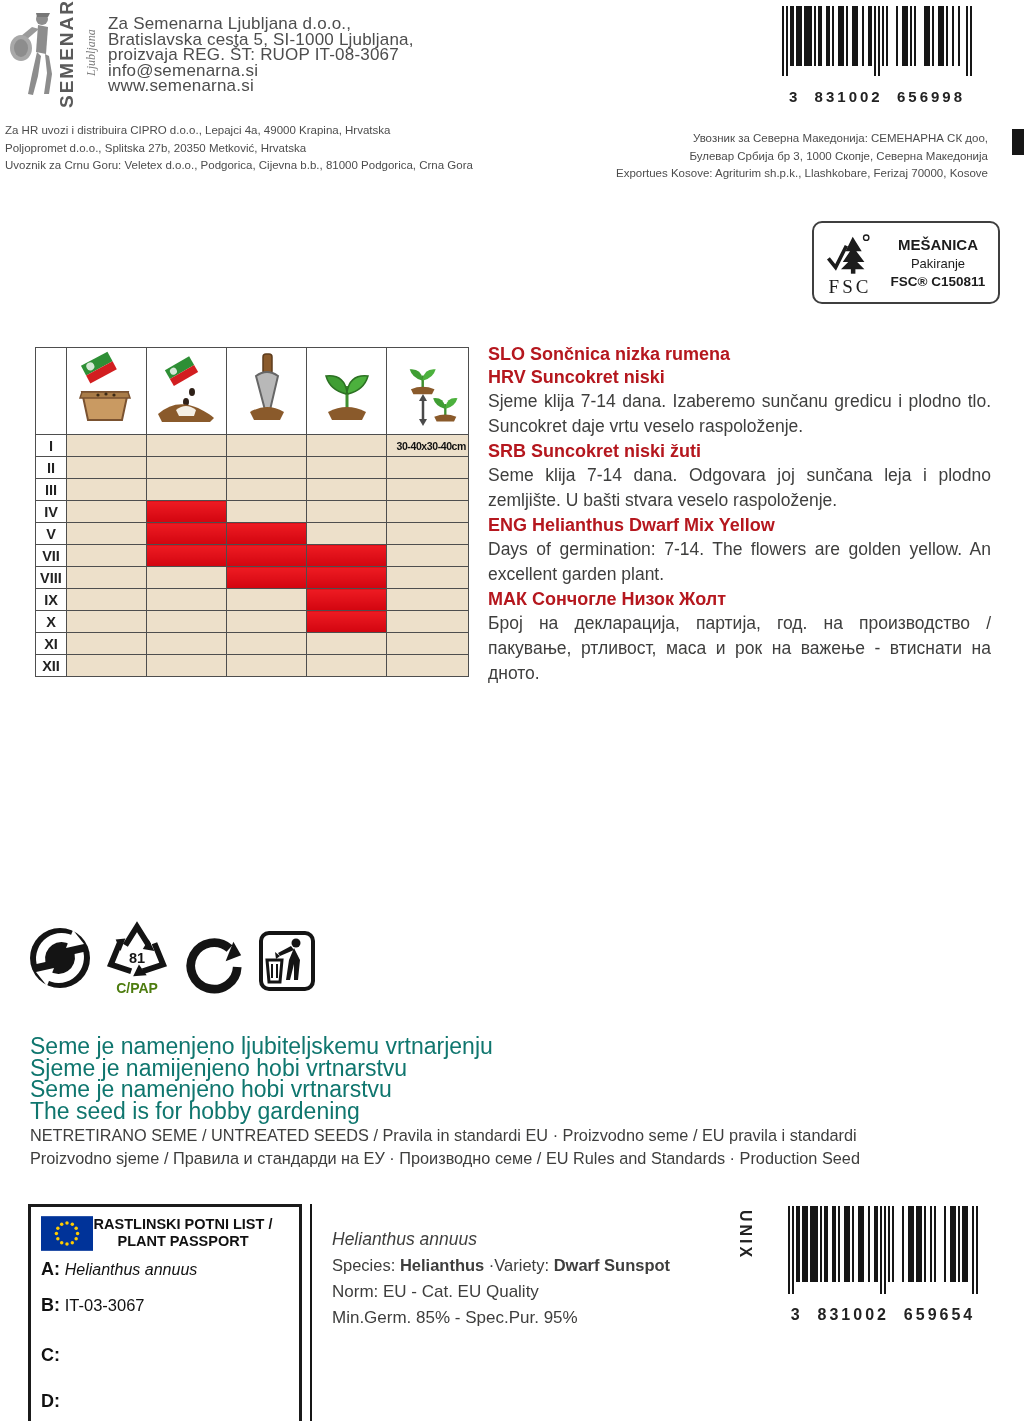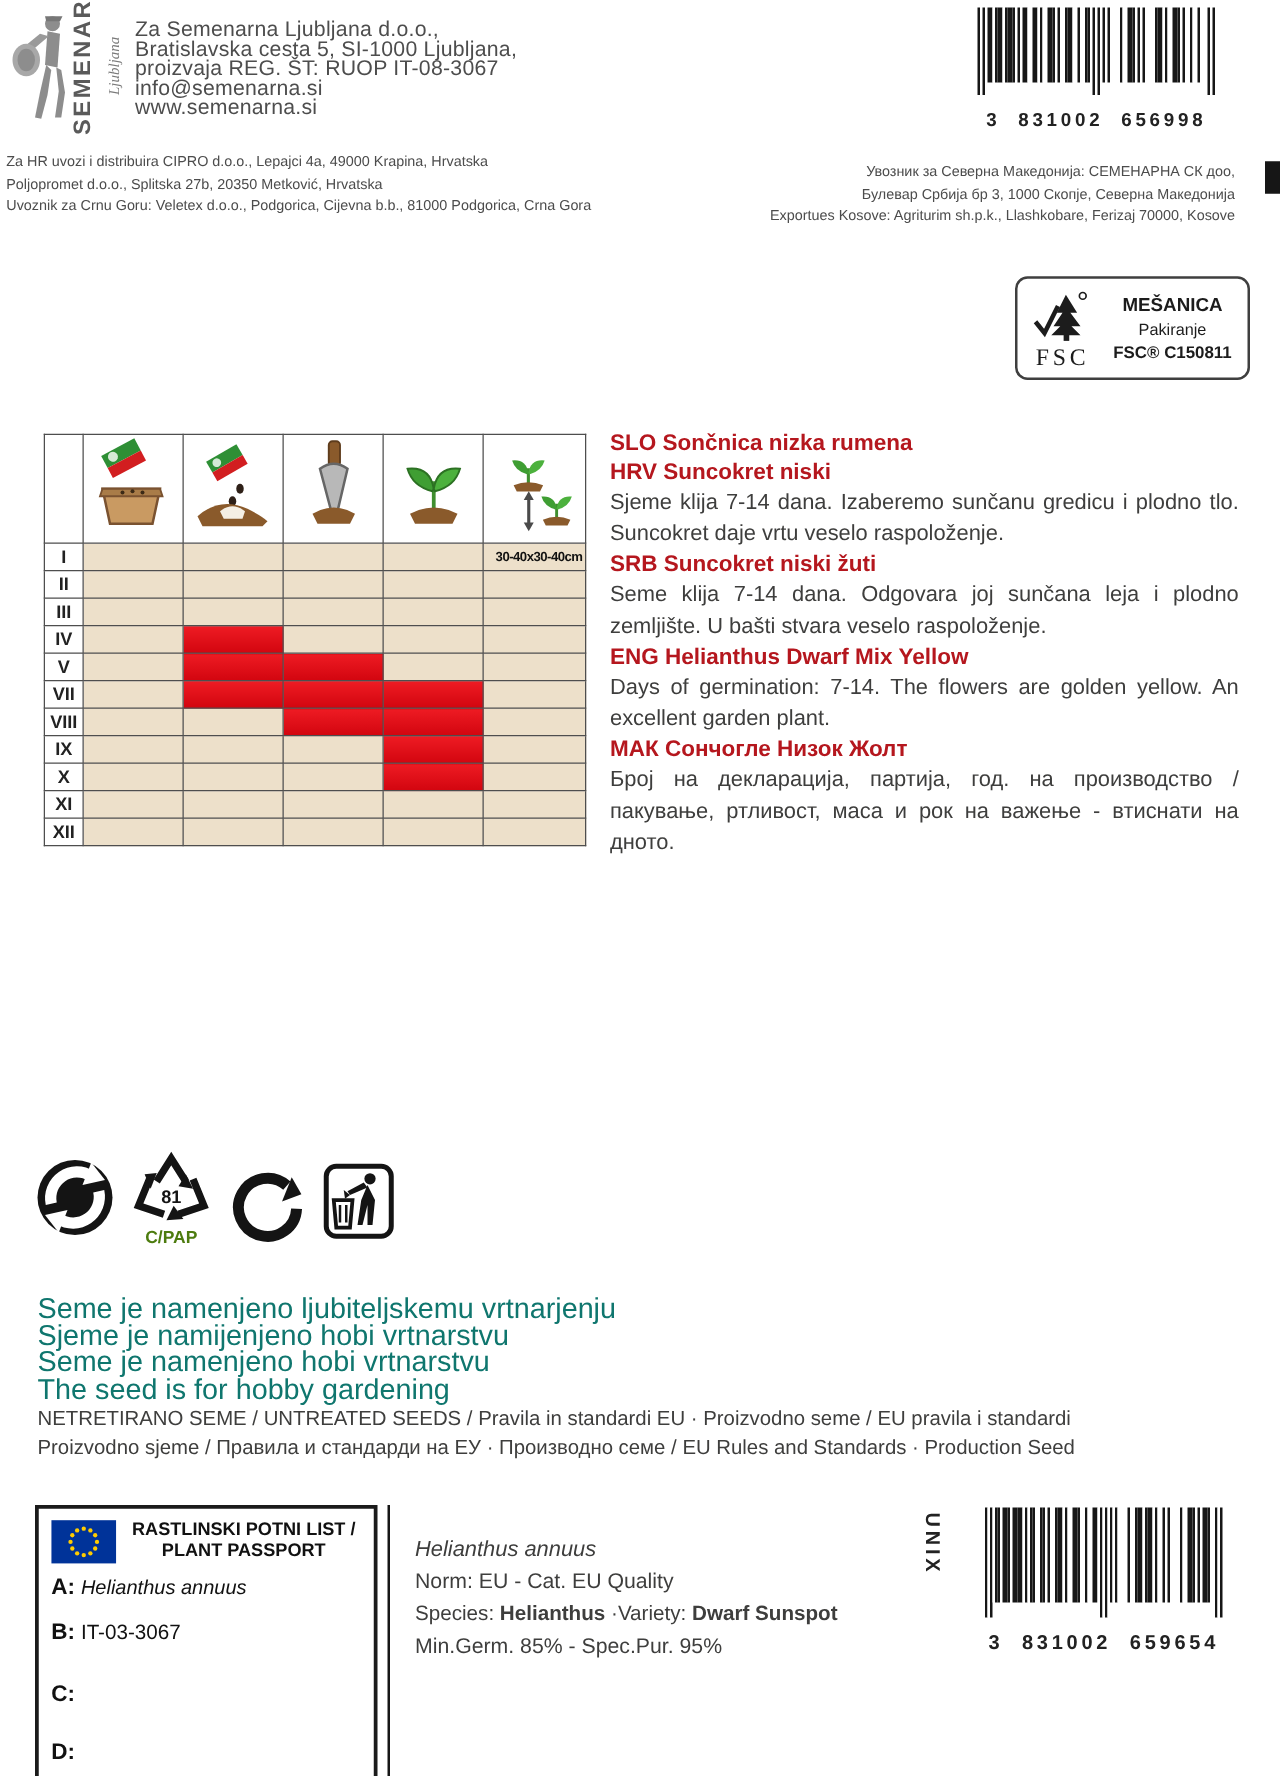--- a/index.html
+++ b/index.html
@@ -64,21 +64,21 @@
   .ric{position:absolute;}
   .mob-mat{font-weight:bold;font-size:14px;text-align:center;margin-top:-6px;color:#4d7c0f;}
 
   
   .purpose{position:absolute;left:30px;top:1008px;font-size:23px;line-height:21.5px;color:#0f766e;margin-top:28px;}
   .standards{position:absolute;left:30px;top:1124px;width:960px;font-size:16.3px;line-height:23px;color:#3e3e3d;}
 
   
   .passport{position:absolute;left:28px;top:1204px;width:268px;height:214px;border:3px solid #1b1b1b;background:#fff;}
   .pp-flag{position:absolute;left:10px;top:9px;}
-  .pp-title{position:absolute;left:68px;top:9px;width:192px;text-align:center;font-weight:bold;
+  .pp-title{position:absolute;left:56px;top:9px;width:192px;text-align:center;font-weight:bold;
             font-size:14.5px;line-height:16.5px;color:#111;}
   .pp-field{position:absolute;left:10px;font-size:17px;color:#111;}
   .pp-field b{font-size:18px;}
   .pp-a{top:52px;} .pp-b{top:88px;} .pp-c{top:138px;} .pp-d{top:184px;}
   .pp-a .val{font-style:italic;font-size:16px;}
   .pp-b .val{font-size:16.5px;}
   .vline{position:absolute;left:310px;top:1204px;width:2px;height:217px;background:#161616;}
 
   .product{position:absolute;left:332px;top:1226px;font-size:17px;color:#3e3e3d;line-height:26px;}
   .product .latin{font-style:italic;font-size:17.5px;}
@@ -501,24 +501,24 @@
     </div>
     <div class="pp-field pp-a"><b>A:</b> <span class="val">Helianthus annuus</span></div>
     <div class="pp-field pp-b"><b>B:</b> <span class="val">IT-03-3067</span></div>
     <div class="pp-field pp-c"><b>C:</b></div>
     <div class="pp-field pp-d"><b>D:</b></div>
   </div>
   <div class="vline"></div>
 
   <div class="product">
     <div class="latin">Helianthus annuus</div>
-    <div>Norm: EU - Cat. EU Quality</div>
     <div>
       <span class="lbl">Species: </span><span class="val">Helianthus</span><span class="lbl"> ·Variety: </span><span class="val">Dwarf Sunspot</span>
     </div>
+    <div>Norm: EU - Cat. EU Quality</div>
     <div>Min.Germ. 85% - Spec.Pur. 95%</div>
   </div>
 
   <div class="unix-vert">UNIX</div>
   <div class="barcode-box bc-bottom">
     <div class="bars">
         <span class="bc on g"></span>
         <span class="bc g"></span>
         <span class="bc on g"></span>
         <span class="bc"></span>

